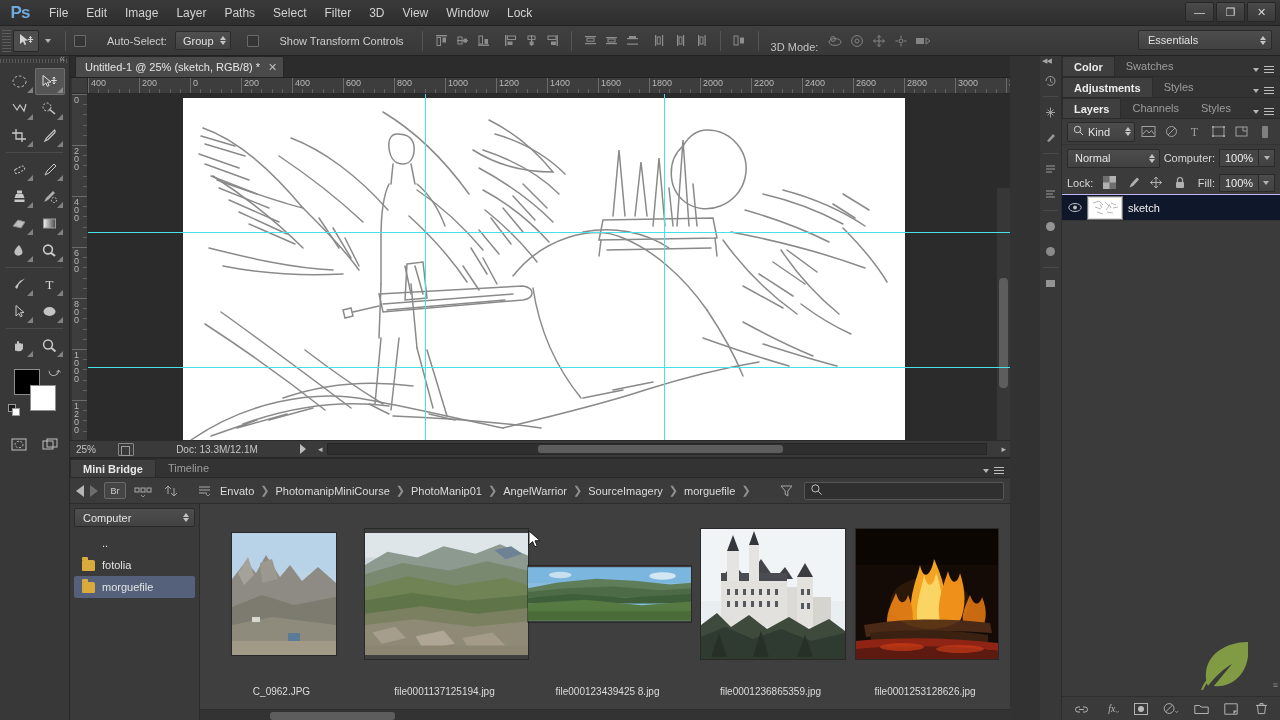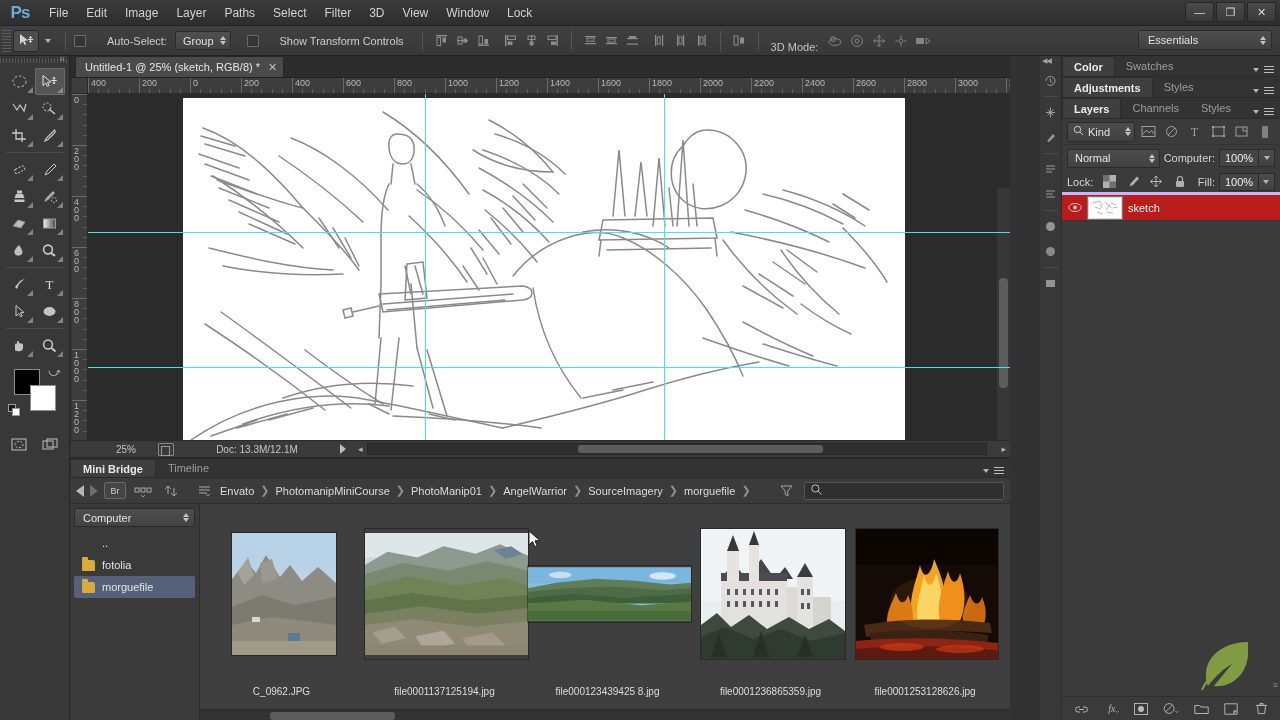--- a/index.html
+++ b/index.html
@@ -156,21 +156,21 @@
     position:absolute;right:0;top:94px;width:14px;height:346px;background:#373737;border-left:1px solid #2b2b2b;
   }
   .v-thumb{ position:absolute;left:2px;top:90px;width:9px;height:110px;background:#5d5d5d;border-radius:4px;}
 
   
   .statusbar{
     position:absolute;left:70px;top:440px;width:940px;height:18px;
     background:#3a3a3a;border-top:1px solid #2a2a2a;border-bottom:1px solid #272727;
     display:flex;align-items:center;font-size:10px;color:#c5c5c5;
   }
-  .zoom-field{ width:48px;padding-left:6px;margin-left:40px; }
+  .zoom-field{ width:48px;padding-left:6px; }
   .doc-icon{ width:16px;height:13px;border:1px solid #888;border-radius:1px;position:relative;margin-right:8px;}
   .doc-icon:after{content:"";position:absolute;left:2px;top:2px;width:7px;height:8px;border:1px solid #9a9a9a;}
   .doc-info{ width:150px;text-align:center; }
   .st-arrow{ width:0;height:0;border-top:5px solid transparent;border-bottom:5px solid transparent;border-left:6px solid #bdbdbd;margin:0 8px;}
   .h-track{ flex:1;height:12px;background:#2f2f2f;border:1px solid #262626;position:relative;margin-right:10px; }
   .h-thumb{ position:absolute;left:210px;top:1px;width:245px;height:8px;background:#5d5d5d;border-radius:3px; }
   .h-lt,.h-rt{ color:#b5b5b5;font-size:9px;padding:0 4px; }
 
   
   .mb-panel{
@@ -261,28 +261,28 @@
     display:flex;align-items:center;justify-content:space-between;padding:0 4px 0 7px;font-size:11px;color:#e6e6e6;
   }
   .num-field{
     width:40px;height:18px;background:#454545;border:1px solid #2a2a2a;
     display:flex;align-items:center;justify-content:center;font-size:11px;color:#eee;
   }
   .num-drop{
     width:16px;height:18px;background:linear-gradient(#4c4c4c,#414141);border:1px solid #2a2a2a;border-left:none;
     display:flex;align-items:center;justify-content:center;
   }
-  .lock-row{ height:24px;display:flex;align-items:center;padding:0 5px;gap:4px;border-bottom:3px solid #c4b5fd; }
+  .lock-row{ height:24px;display:flex;align-items:center;padding:0 5px;gap:4px;border-bottom:1px solid #c4b5fd; }
   .lk-ico{ width:20px;height:18px;display:flex;align-items:center;justify-content:center;opacity:.8;}
 
   .layer-list{ }
   .layer-row{
     height:26px;display:flex;align-items:center;gap:6px;padding:0 6px;border-bottom:1px solid #343434;
   }
-  .layer-row.sel{ background:#b91c1c; }
+  .layer-row.sel{ background:#0f172a; }
   .eye{ width:14px;height:14px;display:flex;align-items:center;justify-content:center;opacity:.85;}
   .thumb-box{ width:34px;height:22px;background:#fff;border:1px solid #d8d8d8;outline:1px solid #777;flex:none;position:relative;overflow:hidden;}
   .layer-name{ font-size:11px;color:#f0f0f0;flex:1; }
   .layer-name.italic{ font-style:italic; }
 
   .dock-footer{
     position:absolute;left:0;bottom:0;width:218px;height:24px;background:#3a3a3a;border-top:1px solid #2e2e2e;
     display:flex;align-items:center;justify-content:center;gap:14px;
   }
   .ft-ico{ width:16px;height:16px;display:flex;align-items:center;justify-content:center;opacity:.8;color:#d0d0d0;}

